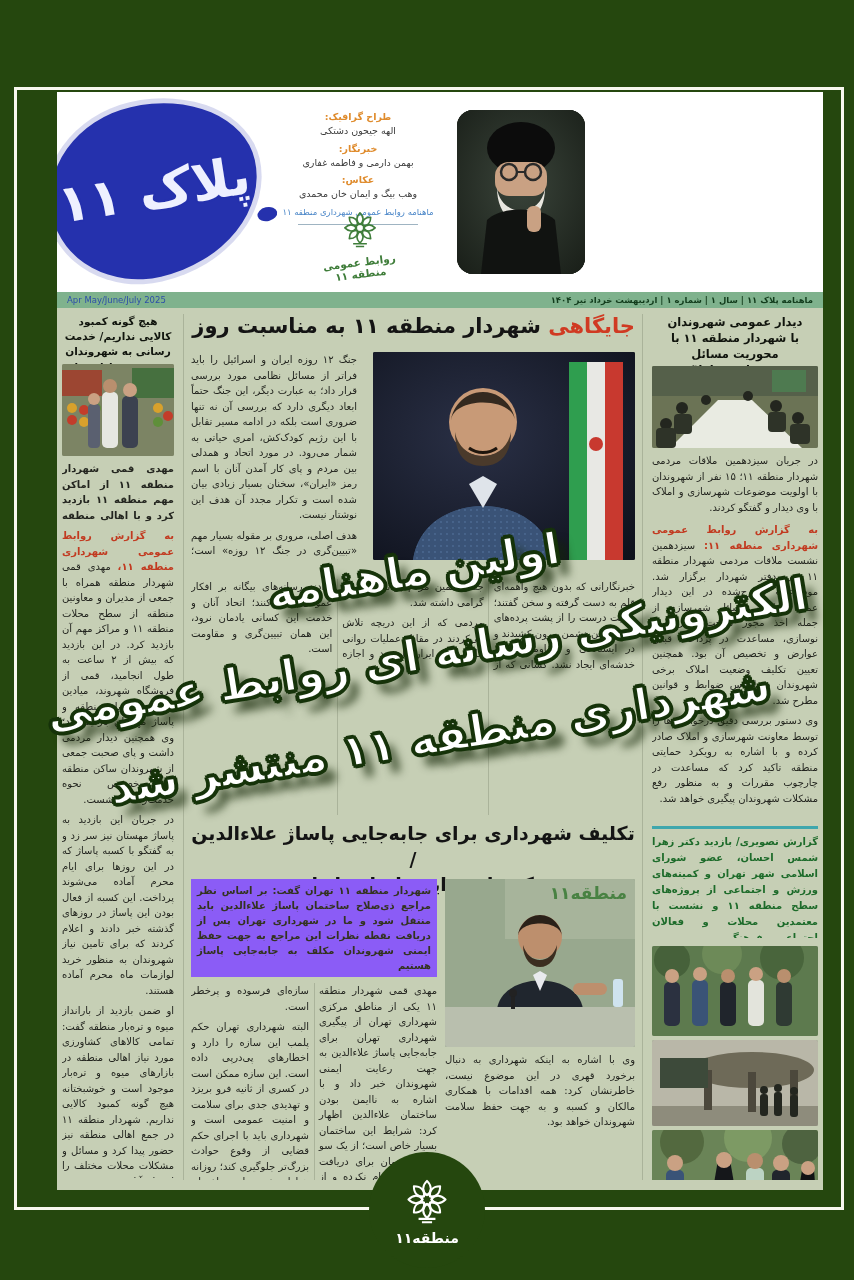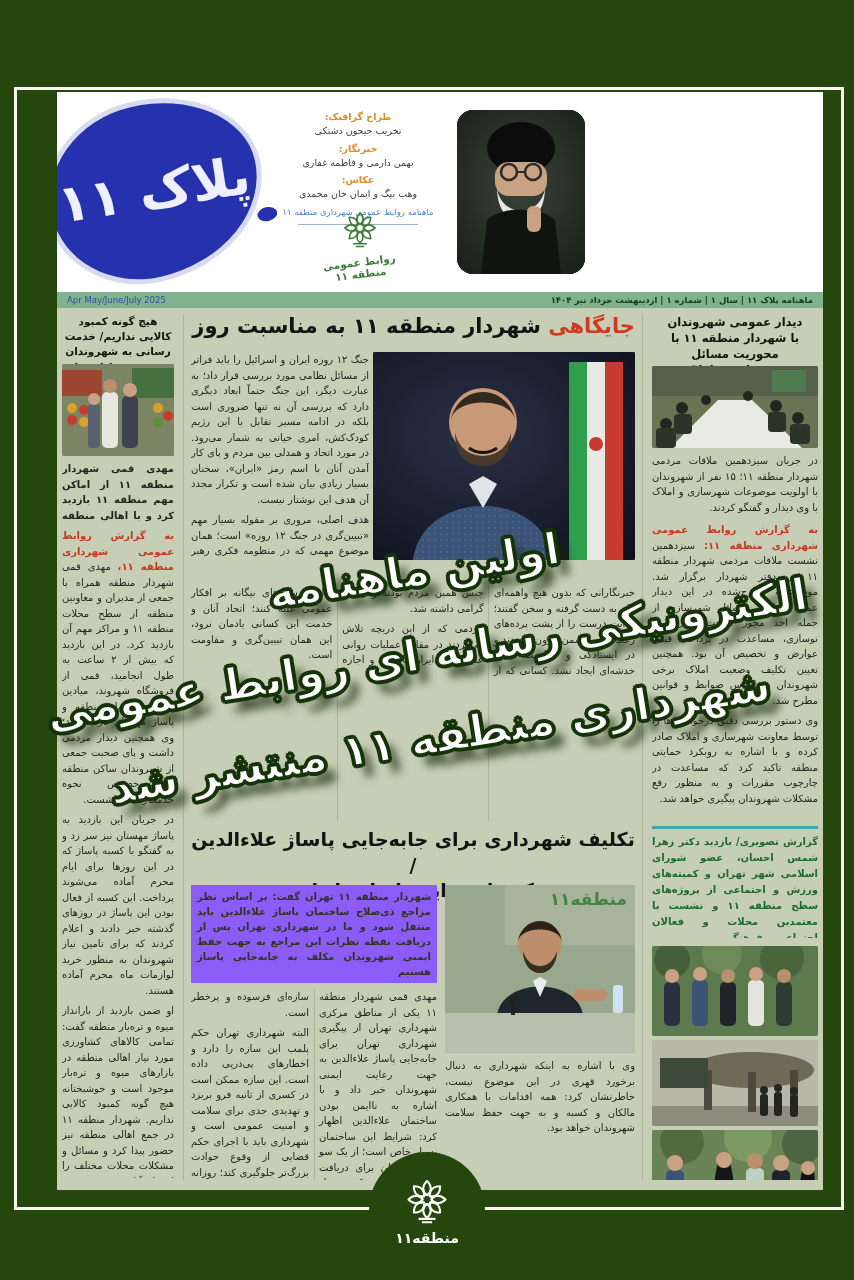--- a/index.html
+++ b/index.html
@@ -55,21 +55,21 @@
   .ph-g2{height:86px;margin-bottom:4px;}
   .ph-g3{height:92px;}
   
   .sl-head{font-size:10.5px;font-weight:bold;text-align:center;color:#10140d;line-height:1.45;height:46px;margin:0 0 4px;}
   .ph-bazaar{height:92px;margin-bottom:5px;}
   .sl-lead{font-weight:bold;height:62px;overflow:hidden;}
   .sl-body{height:650px;overflow:hidden;}
   
   .main-head{font-size:21px;font-weight:bold;text-align:center;color:#141414;height:32px;margin:0 0 6px;white-space:nowrap;}
   .main-head .acc{color:#d03a22;}
-  .row1{display:flex;gap:4px;height:208px;margin-bottom:25px;}
+  .row1{display:flex;gap:16px;height:208px;margin-bottom:19px;}
   .ph-mayor{width:262px;height:208px;flex:none;}
   .row1 .txt{flex:1;overflow:hidden;}
   .cols3{column-count:3;column-gap:10px;column-rule:1px solid #aab39a;height:236px;overflow:hidden;margin-bottom:6px;}
   .head2{font-size:19px;font-weight:bold;text-align:center;color:#141414;line-height:1.35;height:54px;margin:0 0 4px;}
   .row2{display:flex;gap:8px;height:330px;}
   .row2 .pcol{width:190px;flex:none;}
   .ph-desk{width:190px;height:168px;margin-bottom:5px;}
   .pcol .txt{height:150px;overflow:hidden;}
   .row2 .rcol{flex:1;overflow:hidden;}
   .ylead{background:#8b5cf6;color:#33331f;font-size:10px;font-weight:bold;line-height:1.5;text-align:justify;padding:4px 6px;margin-bottom:6px;}
@@ -114,21 +114,21 @@
   <div class="page">
 
     <header class="masthead">
       <div class="stamp">
         <div class="blob"></div>
         <div class="word">پلاک ۱۱</div>
       </div>
 
       <div class="credits">
         <span class="lbl">طراح گرافیک:</span>
-        <span class="val">تخریب جیحون دشتکی</span>
+        <span class="val">الهه جیحون دشتکی</span>
         <span class="lbl">خبرنگار:</span>
         <span class="val">بهمن دارمی و فاطمه غفاری</span>
         <span class="lbl">عکاس:</span>
         <span class="val">وهب بیگ و ایمان خان محمدی</span>
         <span class="note">ماهنامه روابط عمومی شهرداری منطقه ۱۱</span>
         <hr>
       </div>
 
       <div class="mh-logo">
         <svg>

